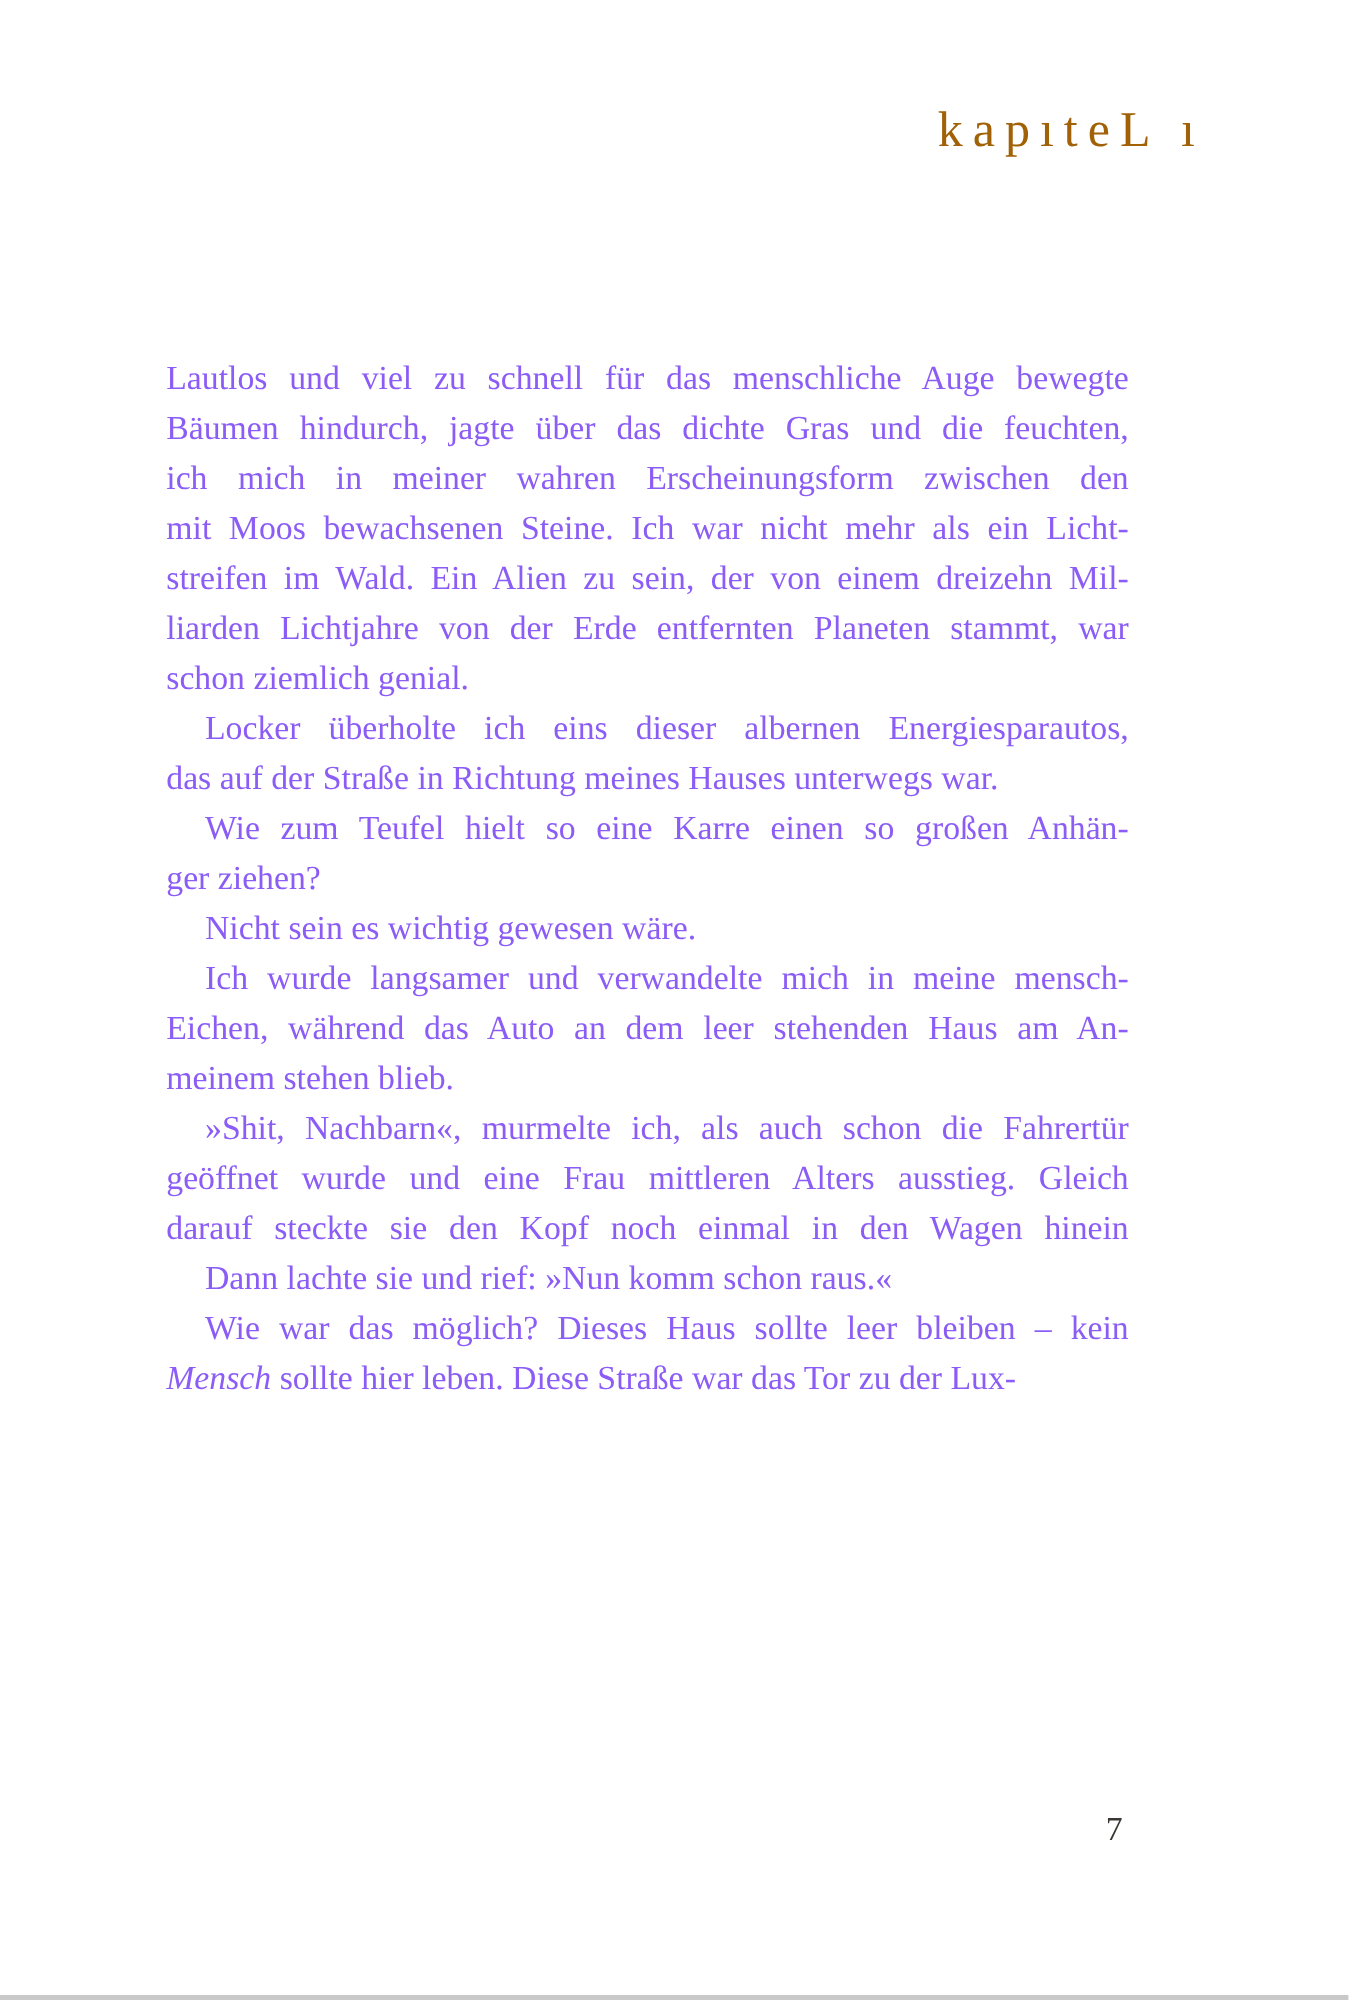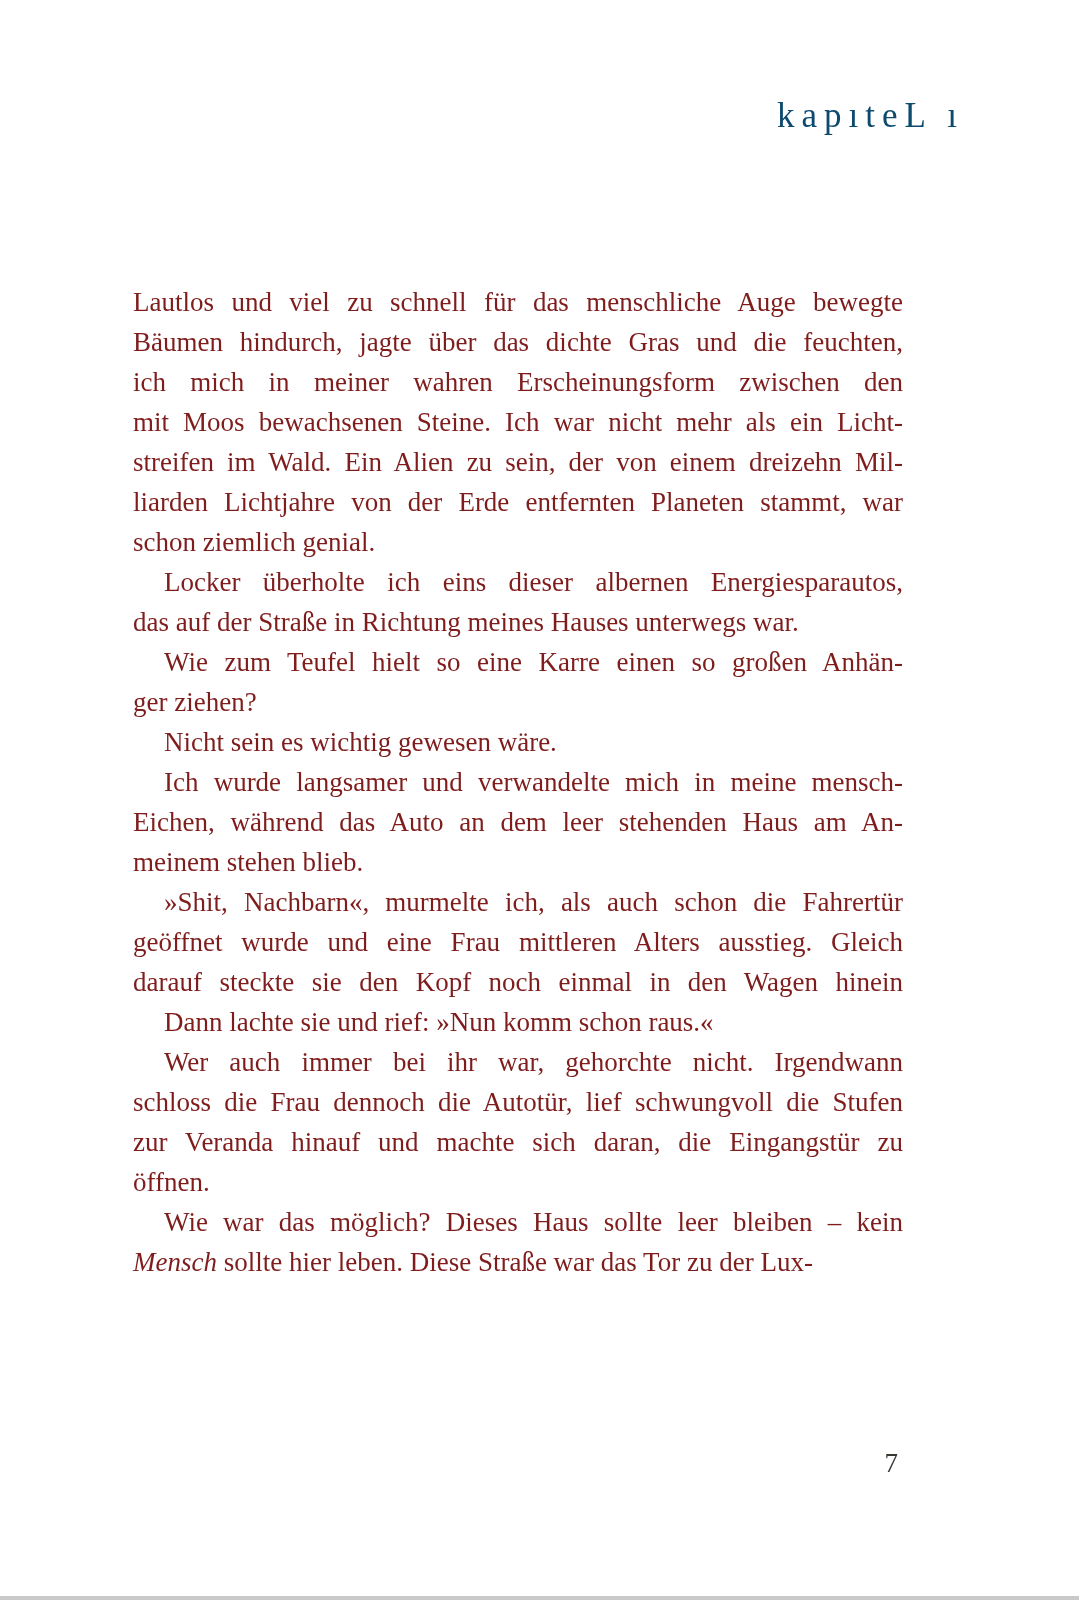--- a/index.html
+++ b/index.html
@@ -10,36 +10,36 @@
   .page {
     position: relative;
     width: 1079px;
     height: 1600px;
     background: #ffffff;
     overflow: hidden;
     font-family: "Liberation Serif", "DejaVu Serif", serif;
   }
   .chapter-heading {
     position: absolute;
-    top: 96px;
+    top: 80px;
     right: 115px;
-    font-size: 35px;
+    font-size: 40px;
     font-weight: 400;
     letter-spacing: 0.20em;
-    color: #0c4a6e;
+    color: #a16207;
     white-space: nowrap;
   }
   .body-text {
     position: absolute;
     left: 133px;
     top: 282px;
     width: 770px;
     font-size: 27px;
     line-height: 40px;
-    color: #7f1d1d;
+    color: #8b5cf6;
   }
   .paragraph { margin: 0; }
   .line {
     text-align: justify;
     text-align-last: justify;
     white-space: normal;
   }
   .line.last {
     text-align-last: left;
   }
@@ -98,26 +98,20 @@
       </div>
       <div class="paragraph">
         <div class="line indent">»Shit, Nachbarn«, murmelte ich, als auch schon die Fahrertür</div>
         <div class="line">geöffnet wurde und eine Frau mittleren Alters ausstieg. Gleich</div>
         <div class="line">darauf steckte sie den Kopf noch einmal in den Wagen hinein</div>
       </div>
       <div class="paragraph">
         <div class="line indent last">Dann lachte sie und rief: »Nun komm schon raus.«</div>
       </div>
       <div class="paragraph">
-        <div class="line indent">Wer auch immer bei ihr war, gehorchte nicht. Irgendwann</div>
-        <div class="line">schloss die Frau dennoch die Autotür, lief schwungvoll die Stufen</div>
-        <div class="line">zur Veranda hinauf und machte sich daran, die Eingangstür zu</div>
-        <div class="line last">öffnen.</div>
-      </div>
-      <div class="paragraph">
         <div class="line indent">Wie war das möglich? Dieses Haus sollte leer bleiben – kein</div>
         <div class="line last"><span class="it">Mensch</span><span class=""> sollte hier leben. Diese Straße war das Tor zu der Lux-</span></div>
       </div>
     </div>
 
   <div class="page-number">7</div>
 
   <div class="bottom-edge"></div>
 
 </div>

